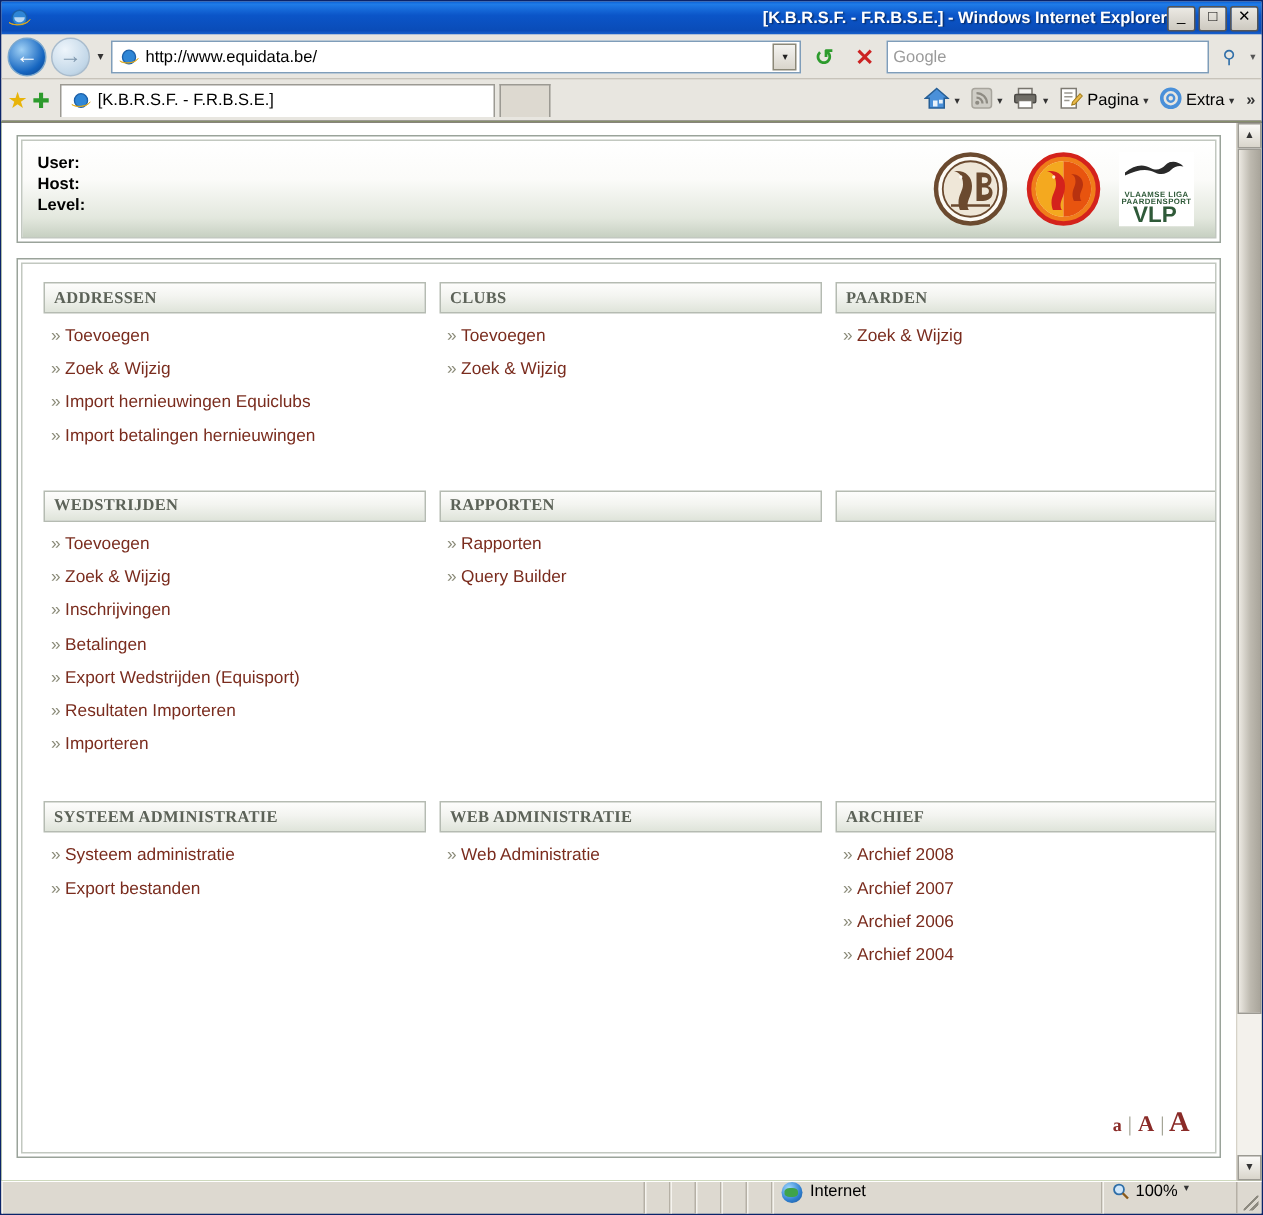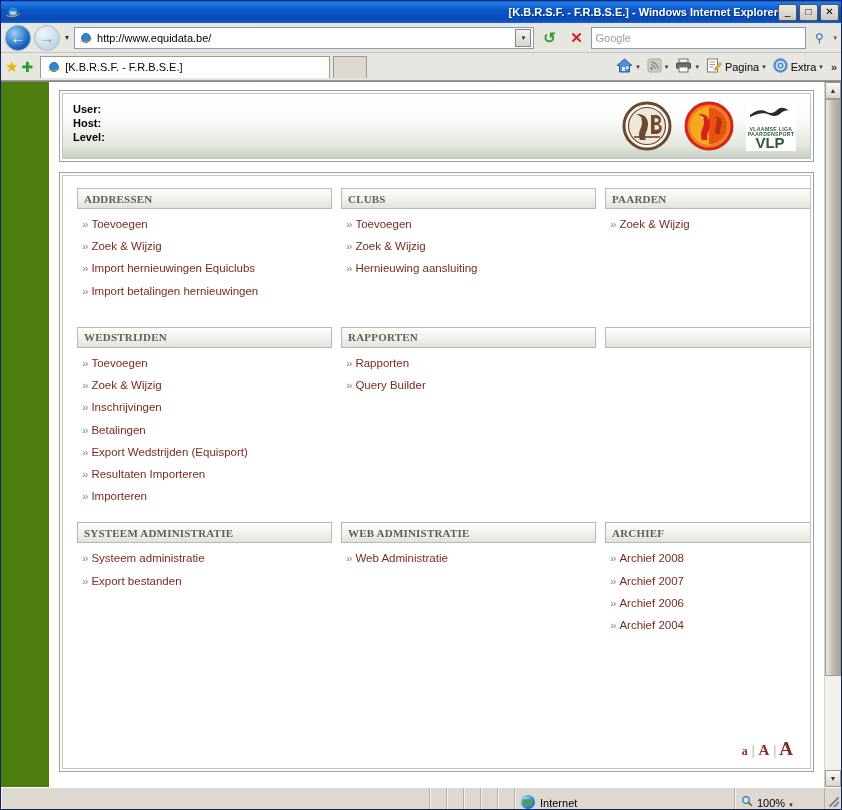--- a/index.html
+++ b/index.html
@@ -172,21 +172,20 @@
   .chevrons { font-size: 11px; font-weight: bold; color: #333; padding-left: 3px;}
 
   
   .viewport {
     flex: 1 1 auto;
     background: #4d7c0f;
     display: flex;
     min-height: 0;
     border-top: 1px solid #868279;
     position: relative;
-    padding-left: 48px;
   }
   .pagearea {
     flex: 1 1 auto;
     background: #ffffff;
     position: relative;
     overflow: hidden;
     padding: 8px 10px 0 10px;
   }
 
   
@@ -231,21 +230,21 @@
     position: relative;
     overflow: hidden;
   }
 
   .grid {
     display: grid;
     grid-template-columns: 255px 255px 255px;
     column-gap: 9px;
   }
   .row2 { margin-top: 20px; }
-  .row3 { margin-top: 10px; }
+  .row3 { margin-top: 22px; }
 
   .panel { }
   .panel-head {
     height: 21px;
     border: 1px solid #b5bbb2;
     background: linear-gradient(to bottom, #fdfdfc 0%, #f3f4f0 45%, #dfe4da 100%);
     display: flex; align-items: center;
     padding-left: 6px;
     font-size: 11px;
     font-weight: bold;
@@ -328,21 +327,21 @@
     height: 22px;
     background: #ddd9d0;
     border-top: 1px solid #fff;
     display: flex; align-items: stretch;
     font-size: 11px; color: #000;
     flex: 0 0 auto;
   }
   .sb-cell {
     border-right: 1px solid #b5b0a5;
     border-left: 1px solid #f5f3ee;
-    display: flex; align-items: flex-end;
+    display: flex; align-items: flex-start;
     padding: 0 5px;
   }
   .sb-main { flex: 1 1 auto; min-width: 0; }
   .sb-small { width: 17px; }
   .sb-zone { width: 220px; gap: 5px; }
   .globe {
     width: 14px; height: 14px; border-radius: 50%;
     background: radial-gradient(circle at 35% 30%, #9fd8ff, #2f7fd0 60%, #19528f);
     position: relative; flex: 0 0 auto;
   }
@@ -551,21 +550,20 @@
                 <a class="menu-link" href="#"><span class="chev">»</span><span>Import hernieuwingen Equiclubs</span></a>
                 <a class="menu-link" href="#"><span class="chev">»</span><span>Import betalingen hernieuwingen</span></a>
               </div>
             </div>
 
             <div class="panel">
               <div class="panel-head">CLUBS</div>
               <div class="panel-list">
                 <a class="menu-link" href="#"><span class="chev">»</span><span>Toevoegen</span></a>
                 <a class="menu-link" href="#"><span class="chev">»</span><span>Zoek &amp; Wijzig</span></a>
-                <a class="menu-link" href="#"><span class="chev">»</span><span>Hernieuwing aansluiting</span></a>
               </div>
             </div>
 
             <div class="panel">
               <div class="panel-head">PAARDEN</div>
               <div class="panel-list">
                 <a class="menu-link" href="#"><span class="chev">»</span><span>Zoek &amp; Wijzig</span></a>
               </div>
             </div>
           </div>

